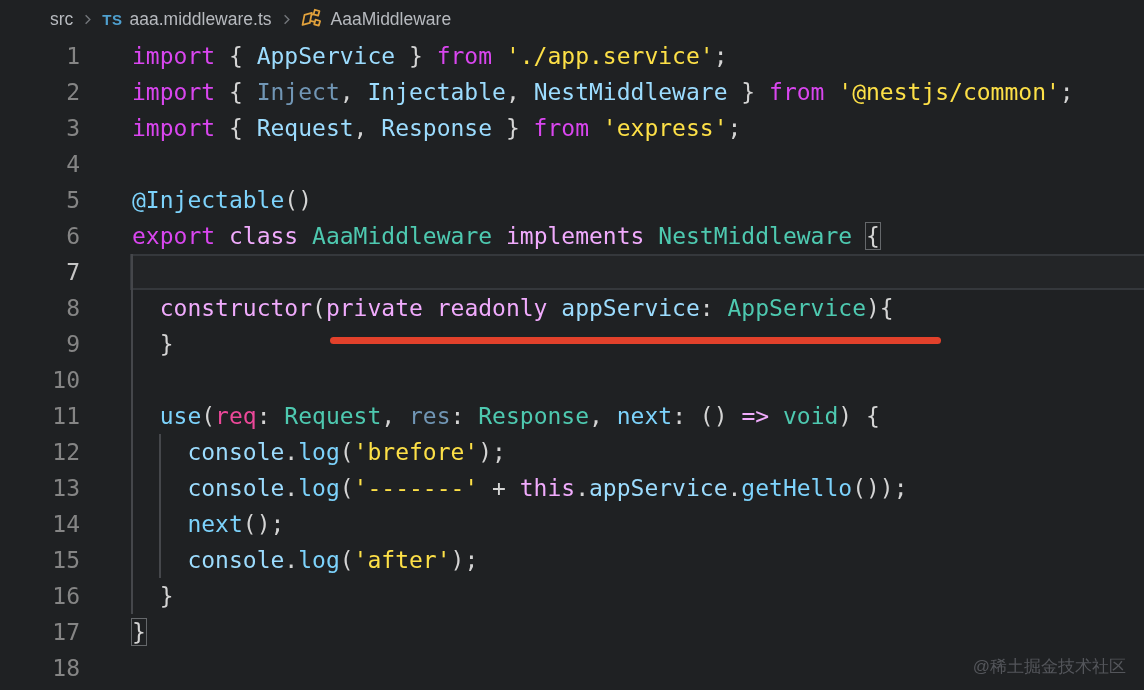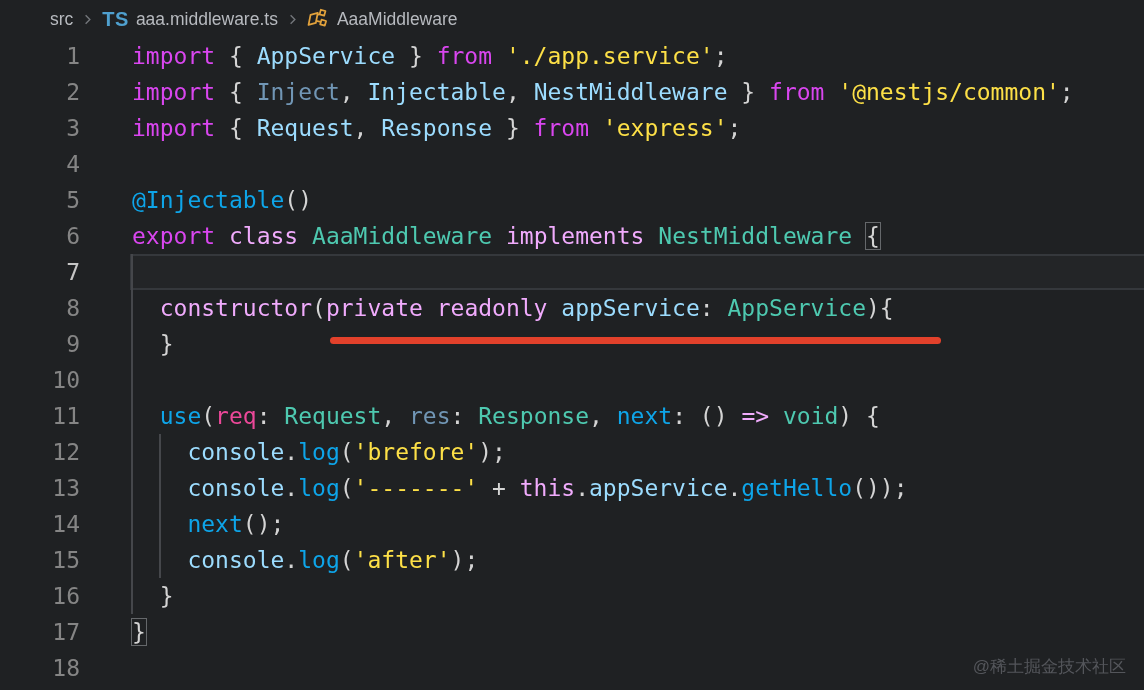--- a/index.html
+++ b/index.html
@@ -10,21 +10,21 @@
   }
   
   .breadcrumb{
     position:absolute;top:0;left:0;right:16px;height:38px;
     display:flex;align-items:center;gap:7px;padding-left:30px;
     font-family:"Liberation Sans",sans-serif;font-size:17.5px;
     color:var(--breadcrumbfg,#b7babf);
     margin-left:20px;
   }
   .bc-item{display:flex;align-items:center;gap:7px;cursor:pointer;white-space:nowrap}
-  .ts-badge{color:var(--tsblue,#4fa0cf);font-weight:700;font-size:20px;letter-spacing:.5px}
+  .ts-badge{color:var(--tsblue,#4fa0cf);font-weight:700;font-size:15px;letter-spacing:.5px}
   .chev{width:15px;height:15px;flex:none}
   .cls-icon{flex:none;margin-right:1px}
   
   .editor{position:absolute;top:38px;left:0;right:0;bottom:0}
   .code-row{display:flex;height:36px;line-height:36px;font-size:23px}
   .gutter{flex:none;width:80px;text-align:right;color:var(--ln,#858585);cursor:pointer}
   .dec{flex:none;width:50px}
   .content{flex:1 1 auto;white-space:pre;color:#d4d4d4;padding-left:2px;box-sizing:border-box}
   .code-row.active .gutter{color:var(--lnactive,#c6c6c6)}
   .code-row.active .content{
@@ -46,21 +46,21 @@
     color:var(--watermark,#54565b);
     margin-left:24px;
   }
 </style>
 <style>.tk-pink{color:#d946ef}
 .tk-blue{color:#f0abfc}
 .tk-lblue{color:#9cdcfe}
 .tk-dblue{color:#7196b5}
 .tk-dteal{color:#ec4899}
 .tk-teal{color:#4ec9b0}
-.tk-yellow{color:#0ea5e9}
+.tk-yellow{color:#7dd3fc}
 .tk-orange{color:#fde047}
 .tk-fg{color:#d4d4d4}
 .tk-fgbox{color:#d4d4d4}</style></head>
 <body>
 
 <div class="breadcrumb">
   <span class="bc-item">
     <span>src</span>
   </span>
   <svg class="chev" viewBox="0 0 16 16">

